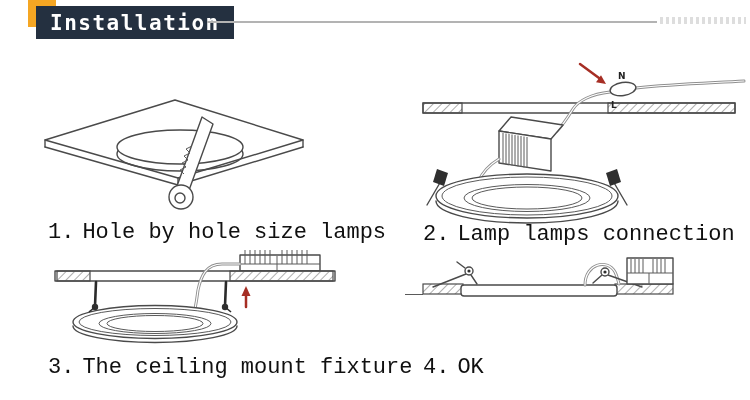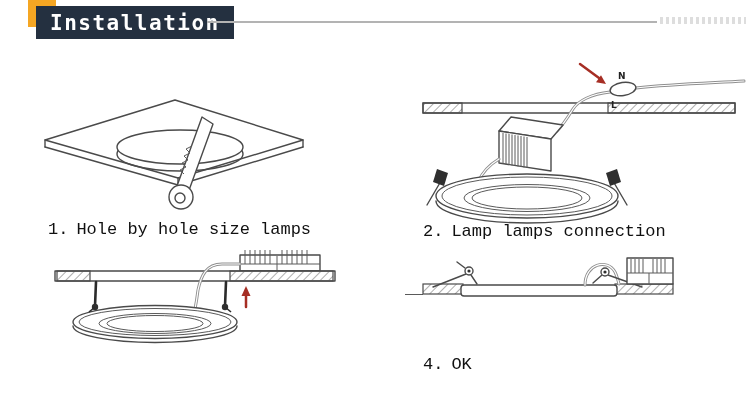--- a/index.html
+++ b/index.html
@@ -20,21 +20,21 @@
   .ink{stroke:#4a4a4a;fill:none;stroke-width:1.4;stroke-linejoin:round;stroke-linecap:round;}
   .thin{stroke:#5a5a5a;fill:none;stroke-width:1;}
   .white{fill:#ffffff;}
   .dark{fill:#2f2f2f;stroke:none;}
   .wire{stroke:#8f8f8f;fill:none;stroke-width:3;stroke-linecap:round;}
   .wirecore{stroke:#ffffff;fill:none;stroke-width:1.2;stroke-linecap:round;}
   .red{stroke:#a62e24;fill:none;stroke-width:2.5;stroke-linecap:round;}
   .redfill{fill:#a62e24;stroke:none;}
   .wl{font-family:"DejaVu Sans","Liberation Sans",sans-serif;font-size:9px;font-weight:bold;fill:#222;}
   
-  .caption{position:absolute;font-size:17px;color:#101010;white-space:nowrap;}
+  .caption{position:absolute;font-size:22px;color:#101010;white-space:nowrap;}
   .caption .num{margin-right:8px;}
 </style>
 </head>
 <body>
 
 <div id="stage">
 
   <div class="accent-square"></div>
   <div class="title-box">
     <span>Installation</span>
@@ -233,17 +233,20 @@
       </g>
     </svg>
   </div>
 
   <div class="caption" style="left:48px;top:220px">
     <span class="num">1.</span><span>Hole by hole size lamps</span>
   </div>
   <div class="caption" style="left:423px;top:222px">
     <span class="num">2.</span><span>Lamp lamps connection</span>
   </div>
+  <div class="caption" style="left:48px;top:355px">
+    <span class="num">3.</span><span>The ceiling mount fixture</span>
+  </div>
   <div class="caption" style="left:423px;top:355px">
     <span class="num">4.</span><span>OK</span>
   </div>
 
 </div>
 
 </body></html>

